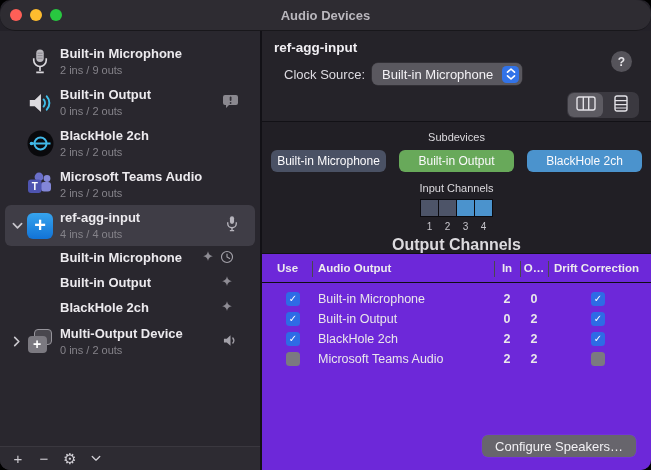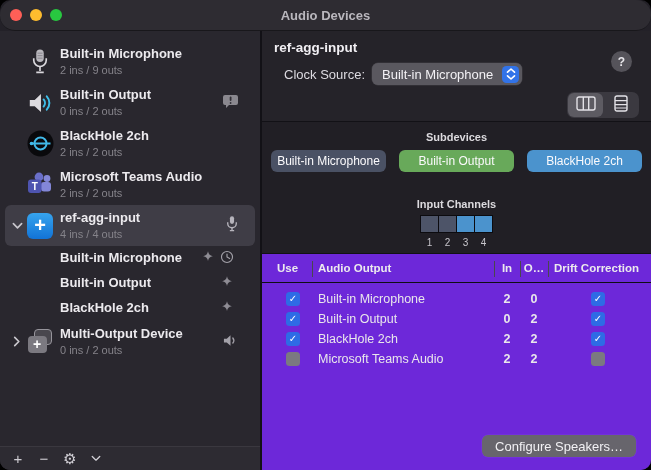--- a/index.html
+++ b/index.html
@@ -67,25 +67,25 @@
     height:22px;padding:0 3px 0 10px;box-shadow:0 0 0 0.5px rgba(255,255,255,0.12);}
   .popup-value{font-size:13px;color:#f3f1f5;margin-right:9px;white-space:nowrap;}
   .stepper{width:17px;height:17px;border-radius:4.5px;background:#3273e8;
     display:flex;align-items:center;justify-content:center;flex:none;}
   .seg-control{position:absolute;right:12px;top:61px;height:26px;background:#3b3940;
     border-radius:7px;display:flex;padding:1px;box-sizing:border-box;}
   .seg{width:35px;display:flex;align-items:center;justify-content:center;border-radius:6px;}
   .seg.active{background:#5d5b62;}
   
   .sec-mid{height:131px;background:#211f25;border-bottom:1px solid #121116;text-align:center;flex:none;}
-  .mid-heading{font-size:11px;font-weight:700;color:#dcdade;padding-top:9px;}
+  .mid-heading{font-size:11px;font-weight:400;color:#dcdade;padding-top:9px;}
   .pill-row{display:flex;gap:13px;padding:7px 9px 0;}
   .pill{flex:1;height:22px;border-radius:6px;display:flex;align-items:center;justify-content:center;
     font-size:12px;color:#fbfafc;white-space:nowrap;}
-  .ch-heading{font-size:11px;font-weight:700;color:#dcdade;margin-top:26px;}
+  .ch-heading{font-size:11px;font-weight:400;color:#dcdade;margin-top:10px;}
   .ch-strip{display:inline-flex;margin-top:5px;border:1px solid #0c0b0f;}
   .ch-cell{width:17px;height:16px;border-right:1px solid #0c0b0f;}
   .ch-cell:last-child{border-right:none;}
   .ch-nums{display:flex;justify-content:center;margin-top:1px;}
   .ch-nums span{width:18px;font-size:10px;color:#c7c5cb;text-align:center;}
   .out-heading{font-size:16px;font-weight:700;color:#dcdade;margin-top:4px;}
   
   .sec-table{flex:1;position:relative;background:#6d28d9;}
   .tbl-header{display:grid;grid-template-columns:38px 182px 26px 28px 1fr;
     padding-left:12px;height:28px;align-items:center;border-bottom:1px solid #0f0e12;

